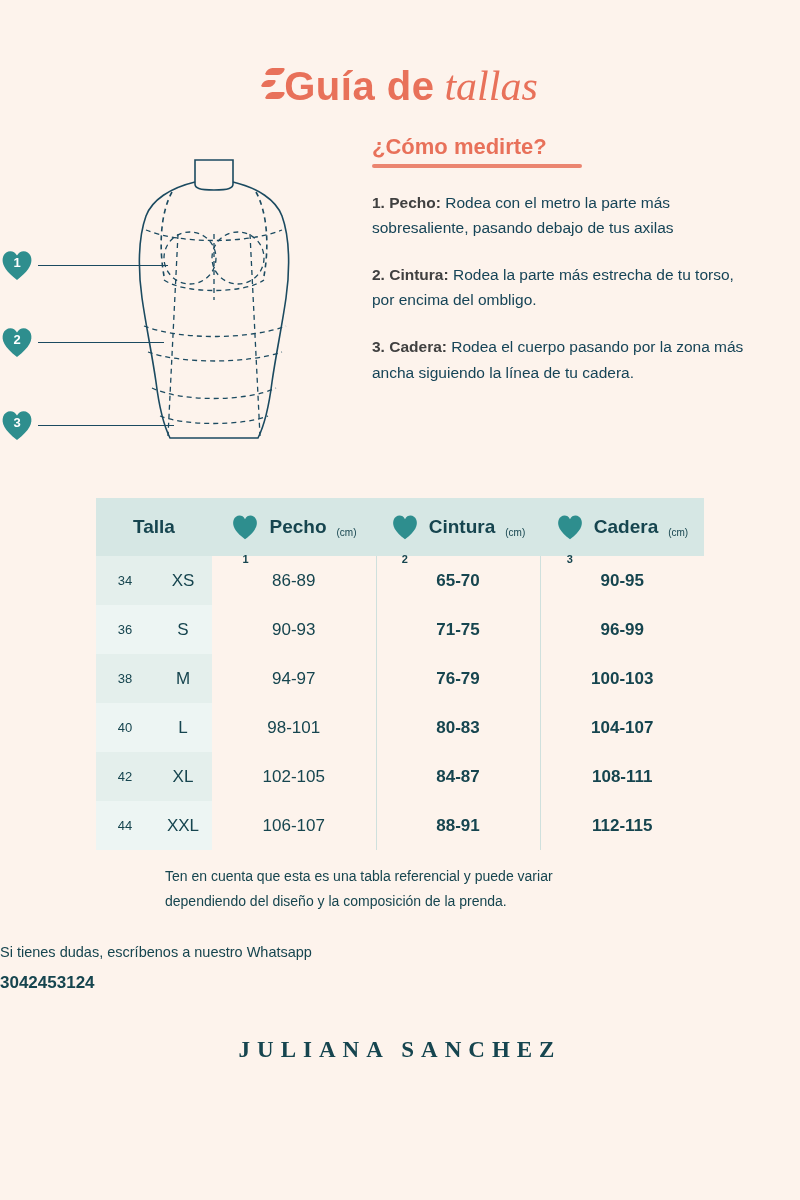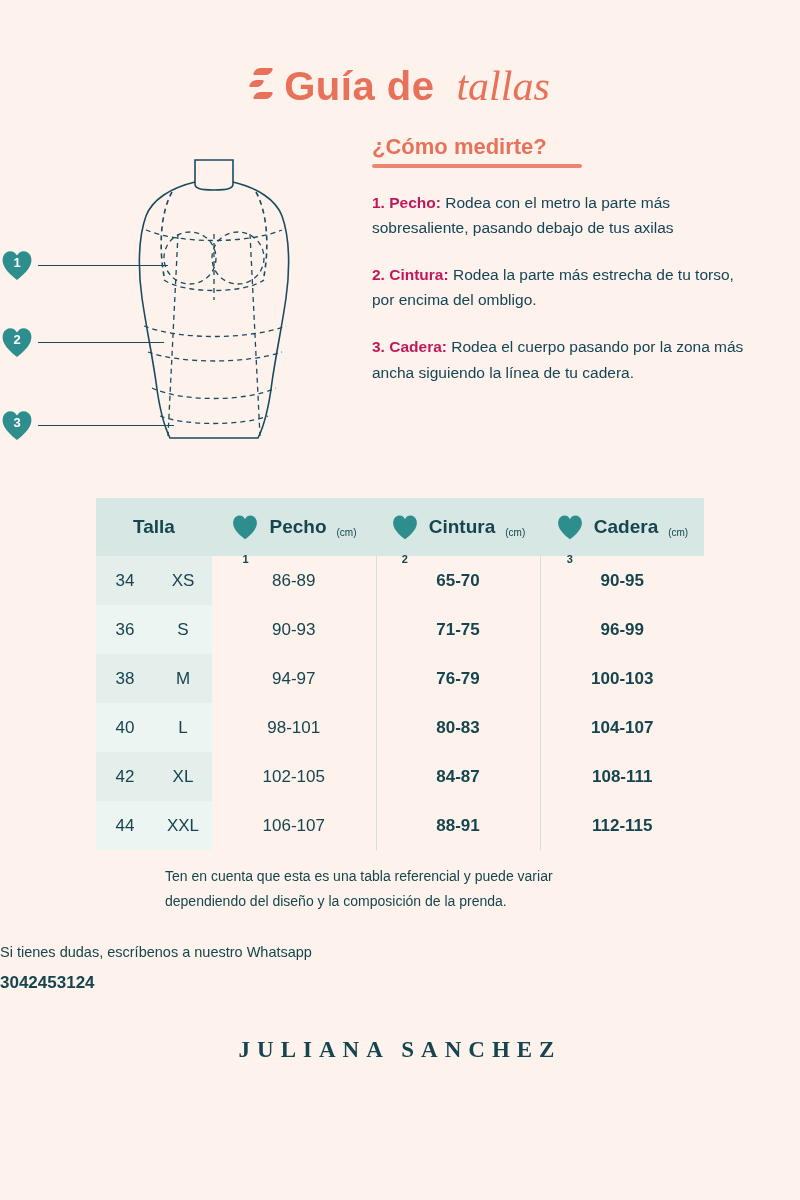--- a/index.html
+++ b/index.html
@@ -18,21 +18,20 @@
 
   
   .header {
     text-align: center;
     padding-top: 62px;
   }
   .title-row {
     display: flex;
     align-items: center;
     justify-content: center;
-    gap: 12px;
   }
   .flame {
     display: inline-block;
     width: 22px;
     height: 40px;
     position: relative;
   }
   .flame span {
     position: absolute;
     background: #e8715a;
@@ -124,21 +123,21 @@
     margin-top: 4px;
     opacity: .85;
   }
   .info p {
     font-size: 15.5px;
     line-height: 1.62;
     margin: 22px 0 0 0;
     color: #164457;
   }
   .info p .lbl {
-    color: #be185d;
+    color: #404040;
     font-weight: bold;
   }
 
   
   .table-wrap {
     margin: 8px auto 0 auto;
     width: 608px;
   }
   table {
     border-collapse: collapse;
@@ -183,21 +182,21 @@
   tbody td {
     height: 47px;
     text-align: center;
     font-size: 17px;
     color: #16454f;
     vertical-align: middle;
   }
   tbody td.num-col {
     width: 57px;
     background: #e4efec;
-    font-size: 17px;
+    font-size: 13px;
   }
   tbody td.size-col {
     width: 57px;
     background: #e4efec;
   }
   tbody tr.alt td.num-col,
   tbody tr.alt td.size-col {
     background: #edf5f3;
   }
   tbody td.measure {

